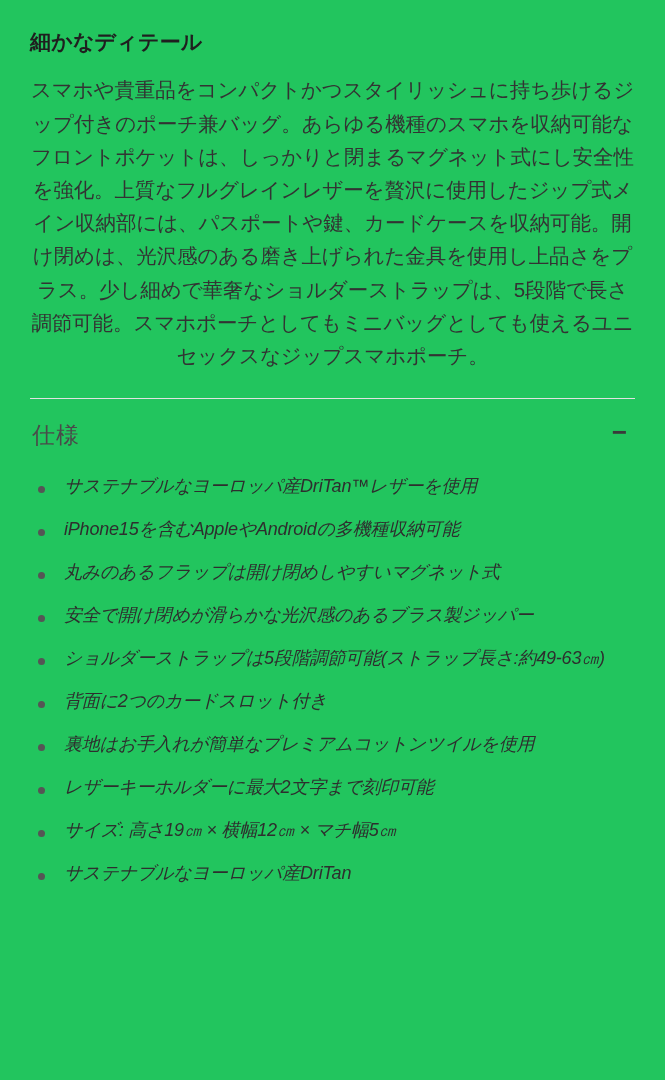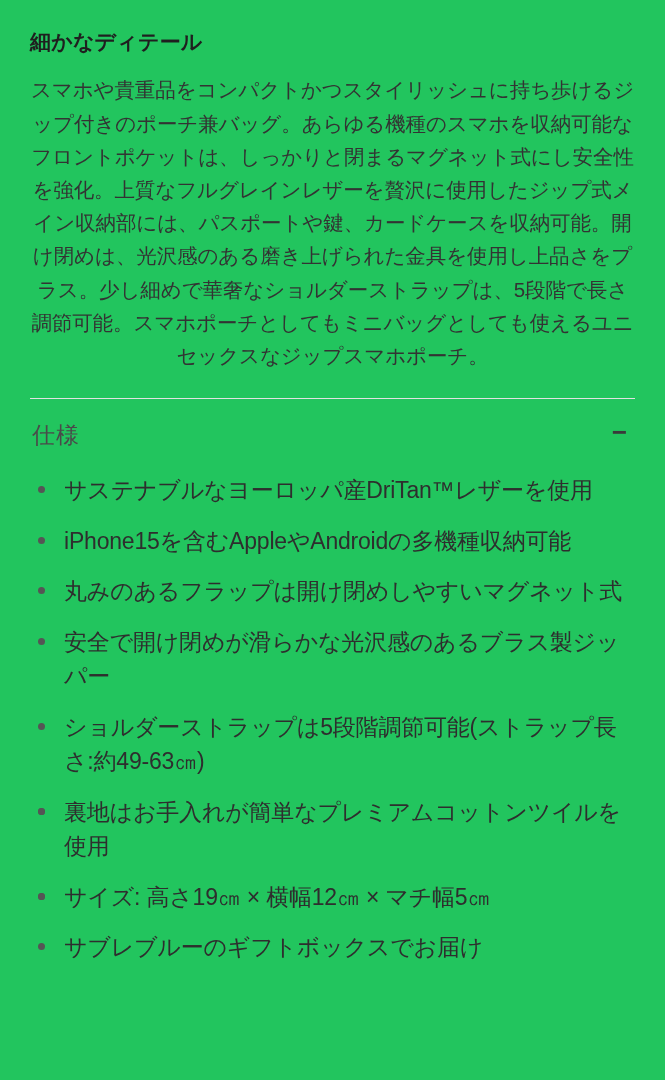--- a/index.html
+++ b/index.html
@@ -67,24 +67,25 @@
   }
   ul.spec-list {
     list-style: none;
     margin: 6px 0 0 0;
     padding: 0;
   }
   ul.spec-list li {
     position: relative;
     padding: 0 0 0 34px;
     margin: 0 0 16px 0;
-    font-size: 23px;
+    font-size: 18px;
     line-height: 1.5;
     color: #2e2e2e;
     letter-spacing: -0.2px;
+    font-style: italic;
   }
   ul.spec-list li .bullet {
     position: absolute;
     left: 8px;
     top: 13px;
     width: 7px;
     height: 7px;
     background: #555555;
     border-radius: 50%;
     display: block;
@@ -125,31 +126,33 @@
     <li>
       <span class="bullet"></span>
       <span>安全で開け閉めが滑らかな光沢感のあるブラス製ジッパー</span>
     </li>
     <li>
       <span class="bullet"></span>
       <span>ショルダーストラップは5段階調節可能(ストラップ長さ:約49-63㎝)</span>
     </li>
     <li>
       <span class="bullet"></span>
+      <span>背面に2つのカードスロット付き</span>
     </li>
     <li>
       <span class="bullet"></span>
       <span>裏地はお手入れが簡単なプレミアムコットンツイルを使用</span>
     </li>
     <li>
       <span class="bullet"></span>
+      <span>レザーキーホルダーに最大2文字まで刻印可能</span>
     </li>
     <li>
       <span class="bullet"></span>
       <span>サイズ: 高さ19㎝ × 横幅12㎝ × マチ幅5㎝</span>
     </li>
     <li>
       <span class="bullet"></span>
-      <span>サブレブルーのギフトボックスでお届け</span>
+      <span>サステナブルなヨーロッパ産DriTan</span>
     </li>
   </ul>
 
 </div>
 
 </body></html>

